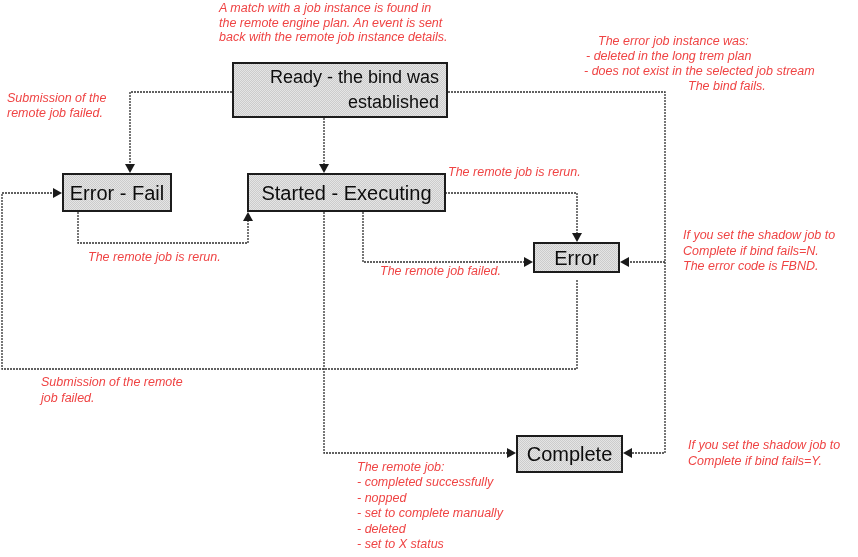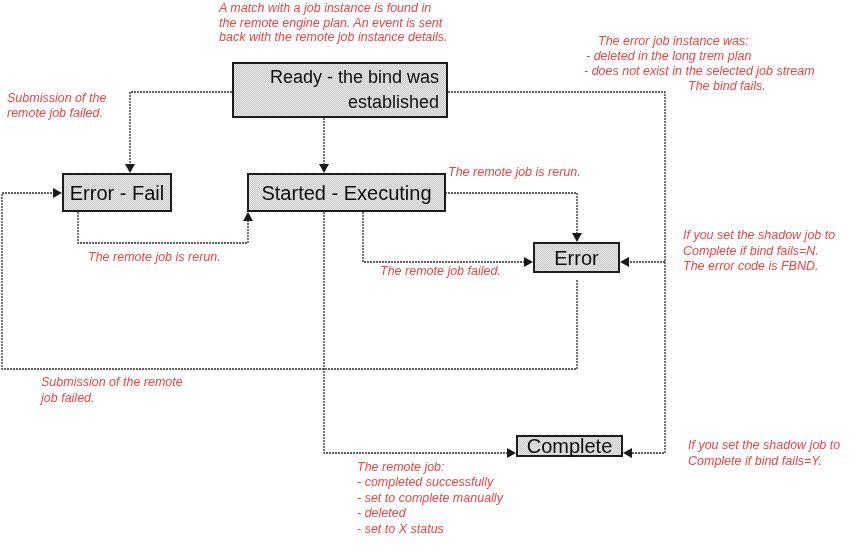--- a/index.html
+++ b/index.html
@@ -65,21 +65,21 @@
   </svg>
 
   <div class="node ready" style="left:232px;top:62px;width:216px;height:56px;">Ready - the bind was established</div>
 
   <div class="node" style="left:62px;top:173px;width:110px;height:39px;">Error - Fail</div>
 
   <div class="node" style="left:231px;top:173px;width:199px;height:39px;margin-left:16px;">Started - Executing</div>
 
   <div class="node" style="left:533px;top:242px;width:87px;height:31px;">Error</div>
 
-  <div class="node" style="left:516px;top:435px;width:107px;height:22px;">Complete</div>
+  <div class="node" style="left:516px;top:435px;width:107px;height:38px;">Complete</div>
 
   <div class="ann" style="left:219px;top:1px;line-height:14.5px;">
     <div class="ln">A match with a job instance is found in</div>
     <div class="ln">the remote engine plan. An event is sent</div>
     <div class="ln">back with the remote job instance details.</div>
   </div>
 
   <div class="ann" style="left:7px;top:91px;">
     <div class="ln">Submission of the</div>
     <div class="ln">remote job failed.</div>
@@ -110,18 +110,19 @@
   </div>
 
   <div class="ann" style="left:688px;top:437px;line-height:16px;">
     <div class="ln">If you set the shadow job to</div>
     <div class="ln">Complete if bind fails=Y.</div>
   </div>
 
   <div class="ann" style="left:357px;top:460px;line-height:15.4px;">
     <div class="ln">The remote job:</div>
     <div class="ln">- completed successfully</div>
+    <div class="ln">- nopped</div>
     <div class="ln">- set to complete manually</div>
     <div class="ln">- deleted</div>
     <div class="ln">- set to X status</div>
   </div>
 
 </div>
 
 </body></html>

